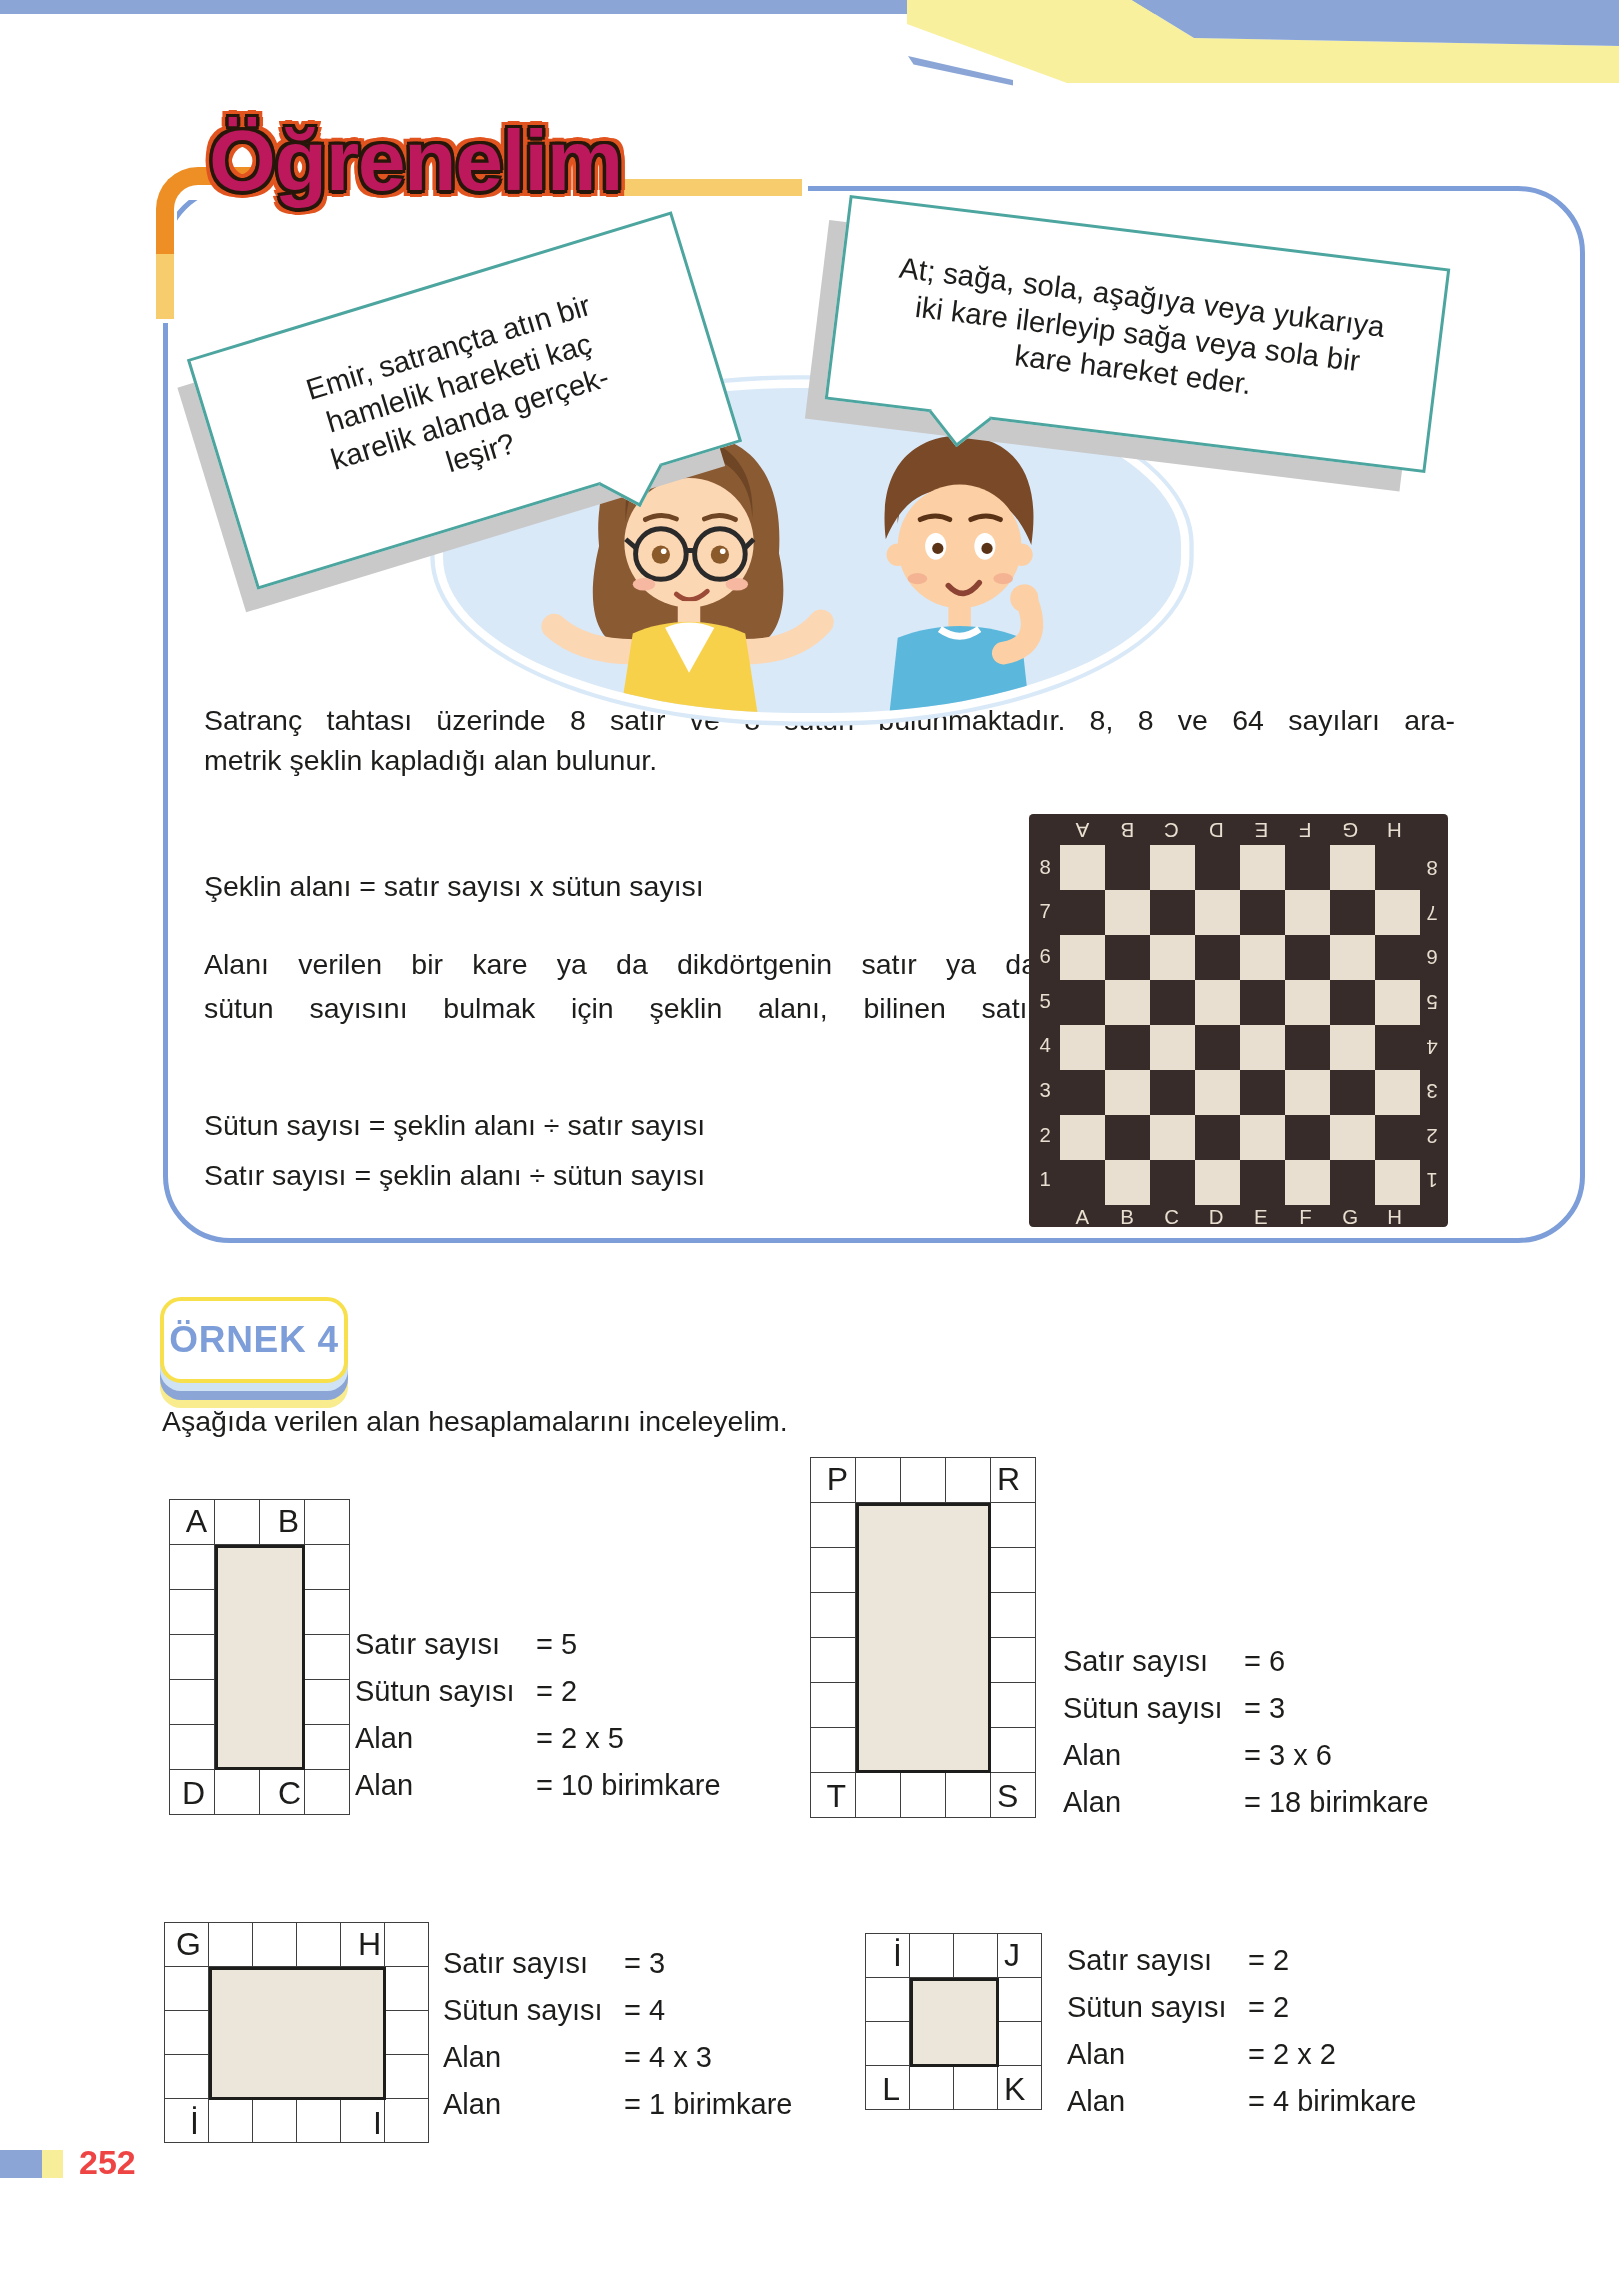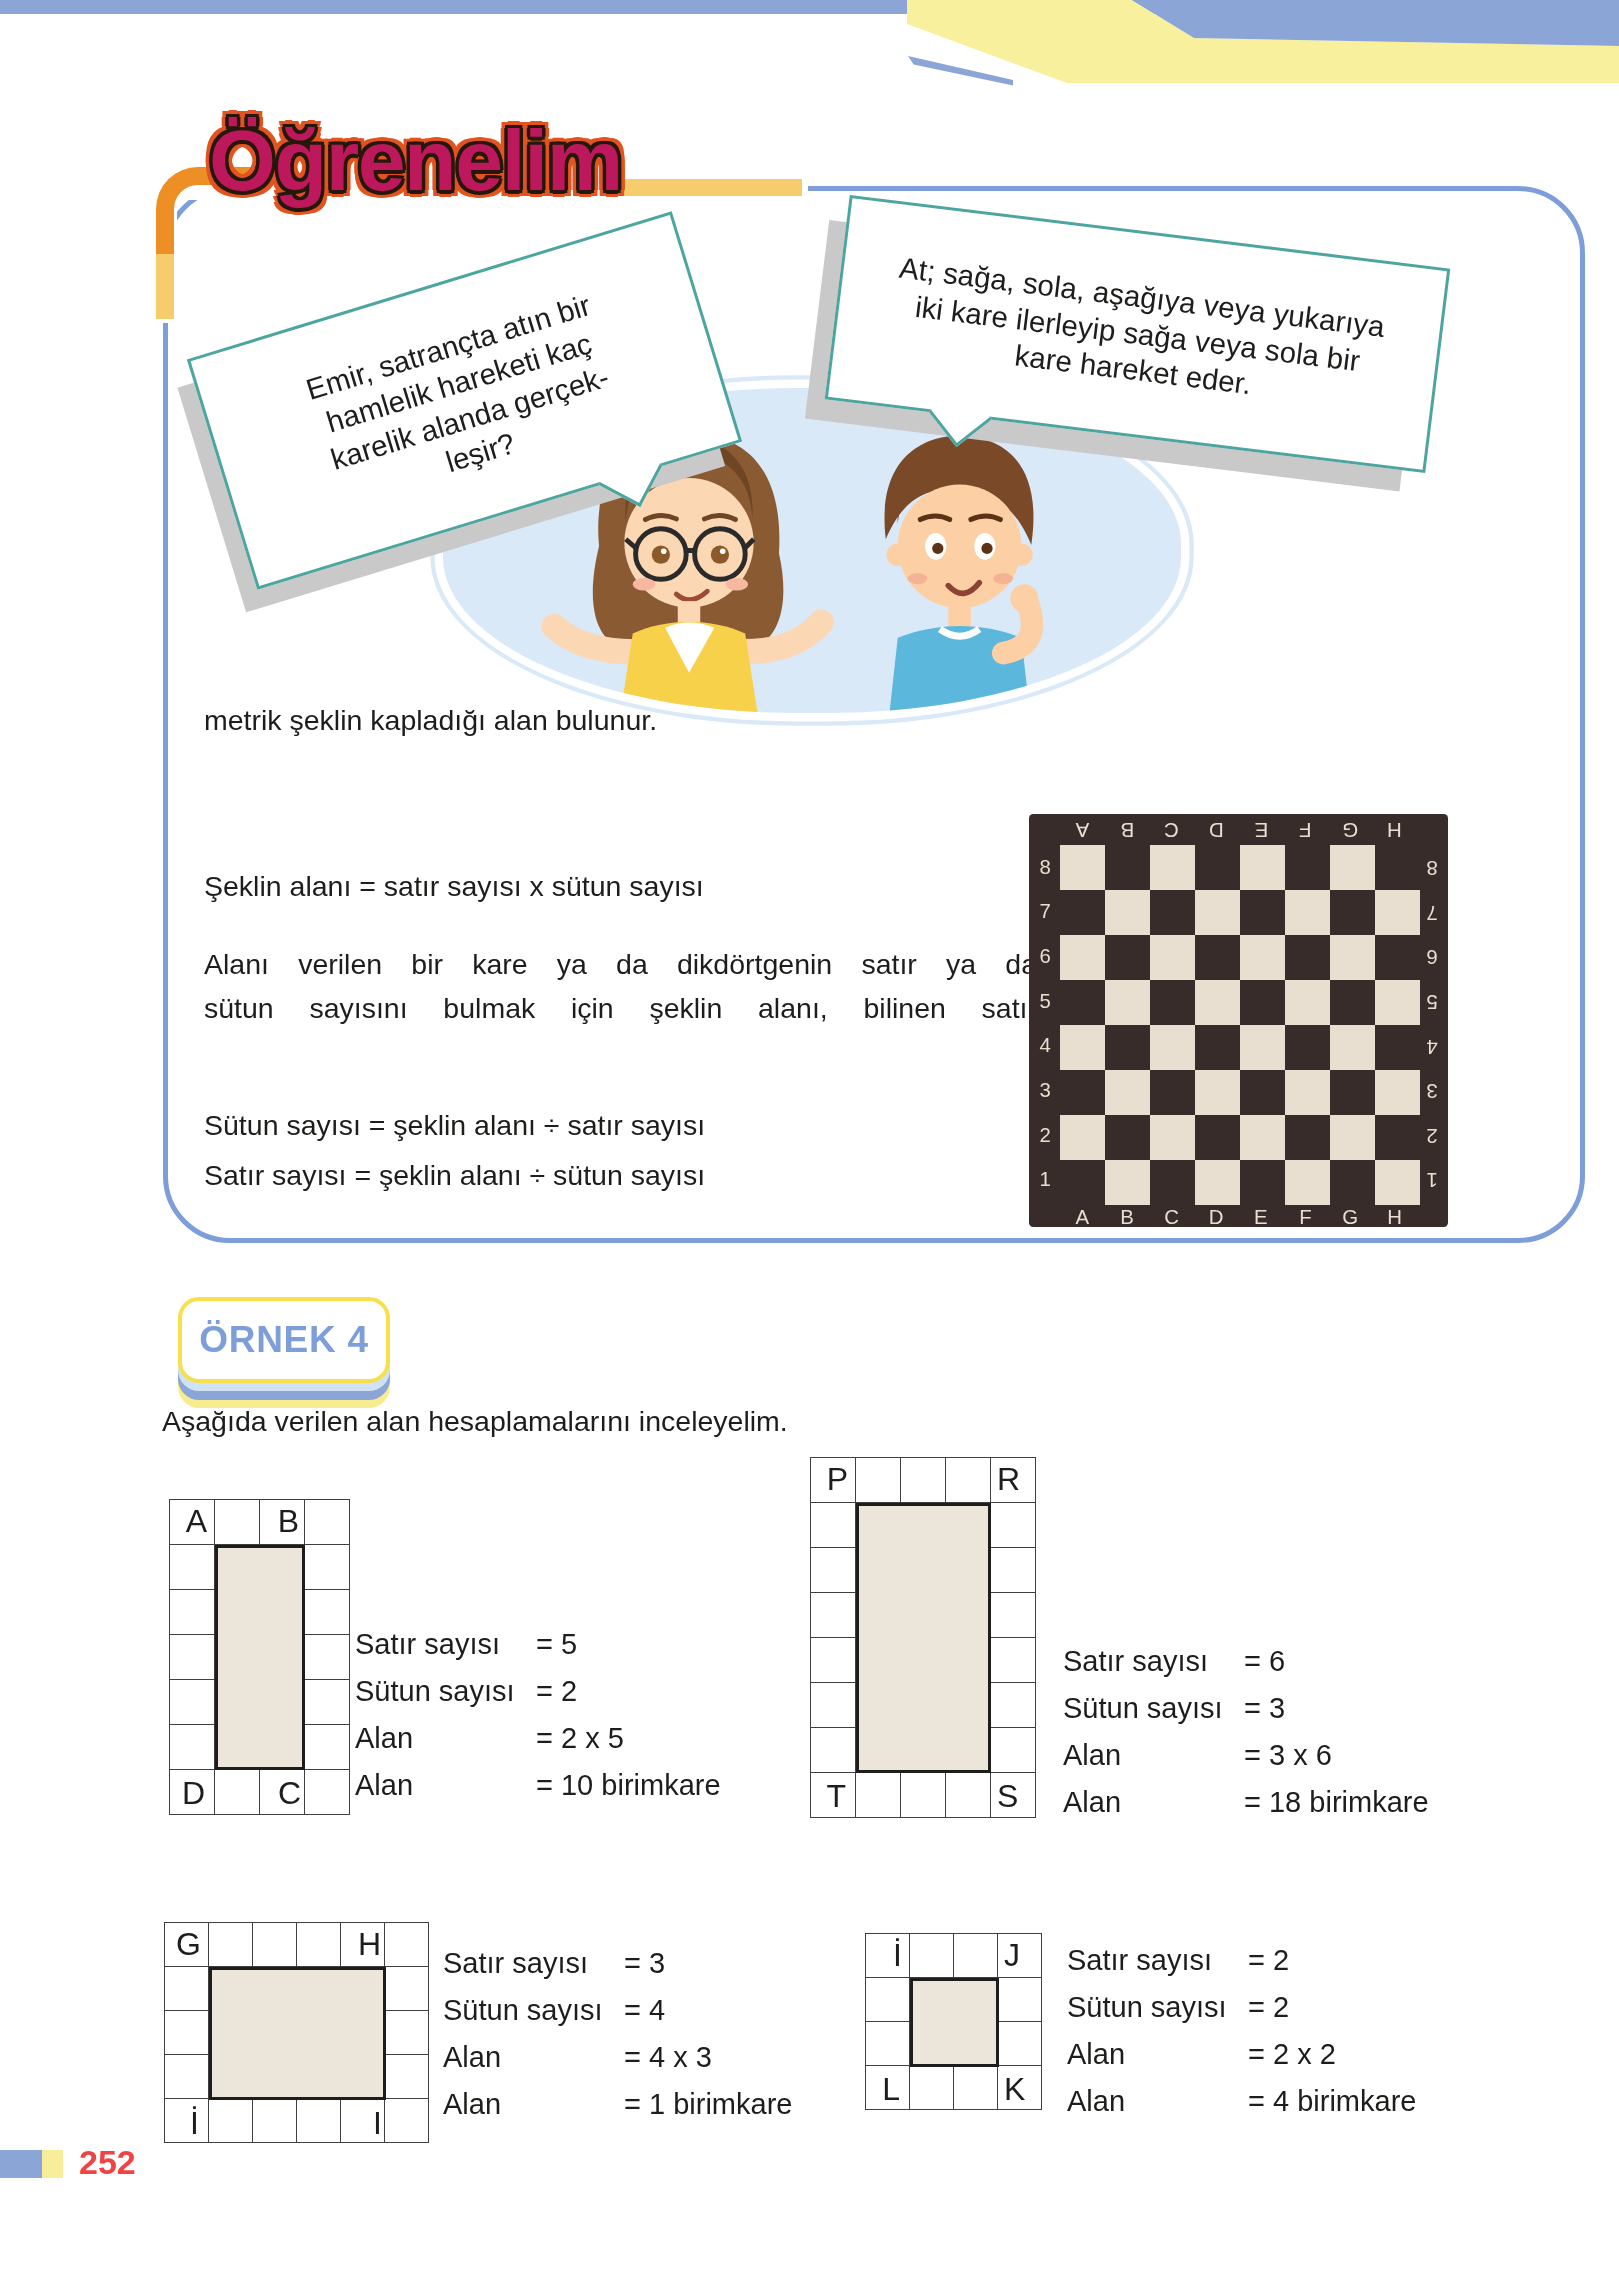--- a/index.html
+++ b/index.html
@@ -76,21 +76,21 @@
   .cb-files-bottom{top:391px;}
   .cb-ranks{top:31px;width:24px;height:357px;display:flex;flex-direction:column;}
   .cb-ranks-left{left:4.2px;}
   .cb-ranks-right{left:391px;}
   .cb-label{flex:1;display:flex;align-items:center;justify-content:center;
     color:#e8dfd0;font-size:20.4px;}
   .rot180{transform:rotate(180deg);}
 
   
   .badge-wrap{left:160px;top:1297px;width:212px;height:120px;}
-  .badge-layer{position:absolute;left:18px;width:212px;height:86px;border-radius:21px;}
+  .badge-layer{position:absolute;left:0;width:188px;height:86px;border-radius:21px;}
   .badge-yellow{top:25px;background:#f8ec8e;}
   .badge-blue{top:17px;background:#8ba6d6;}
   .badge-lightblue{top:8.4px;background:#cfe3f4;}
   .badge-card{top:0;background:#fff;border:4.9px solid #f7e04b;box-sizing:border-box;
     display:flex;align-items:center;justify-content:center;}
   .badge-text{font-size:37px;font-weight:bold;color:#7d9ed8;letter-spacing:0.7px;}
   .example-intro{left:162px;top:1405px;font-size:28.5px;}
 
   
   .ex-grid{position:absolute;border-top:1.4px solid #3f3f3f;border-left:1.4px solid #3f3f3f;display:grid;}
@@ -185,20 +185,21 @@
     <div class="bline">leşir?</div>
   </div>
 <div class="abs bubble-shadow bubble-boy-shadow"></div>
 <div class="abs bubble bubble-boy" id="bubble-boy">
     <div class="bline">At; sağa, sola, aşağıya veya yukarıya</div>
     <div class="bline">iki kare ilerleyip sağa veya sola bir</div>
     <div class="bline">kare hareket eder.</div>
   </div>
 
 <div class="abs body-text p1" id="p1">
+    <div class="jline">Satranç tahtası üzerinde 8 satır ve 8 sütun bulunmaktadır. 8, 8 ve 64 sayıları ara-</div>
     <div>metrik şeklin kapladığı alan bulunur.</div>
   </div>
 <div class="abs body-text f-area">Şeklin alanı = satır sayısı x sütun sayısı</div>
 <div class="abs body-text p2" id="p2">
     <div class="jline">Alanı verilen bir kare ya da dikdörtgenin satır ya da</div>
     <div class="jline">sütun sayısını bulmak için şeklin alanı, bilinen satır</div>
   </div>
 <div class="abs body-text f-cols">Sütun sayısı = şeklin alanı ÷ satır sayısı</div>
 <div class="abs body-text f-rows">Satır sayısı = şeklin alanı ÷ sütun sayısı</div>
 

